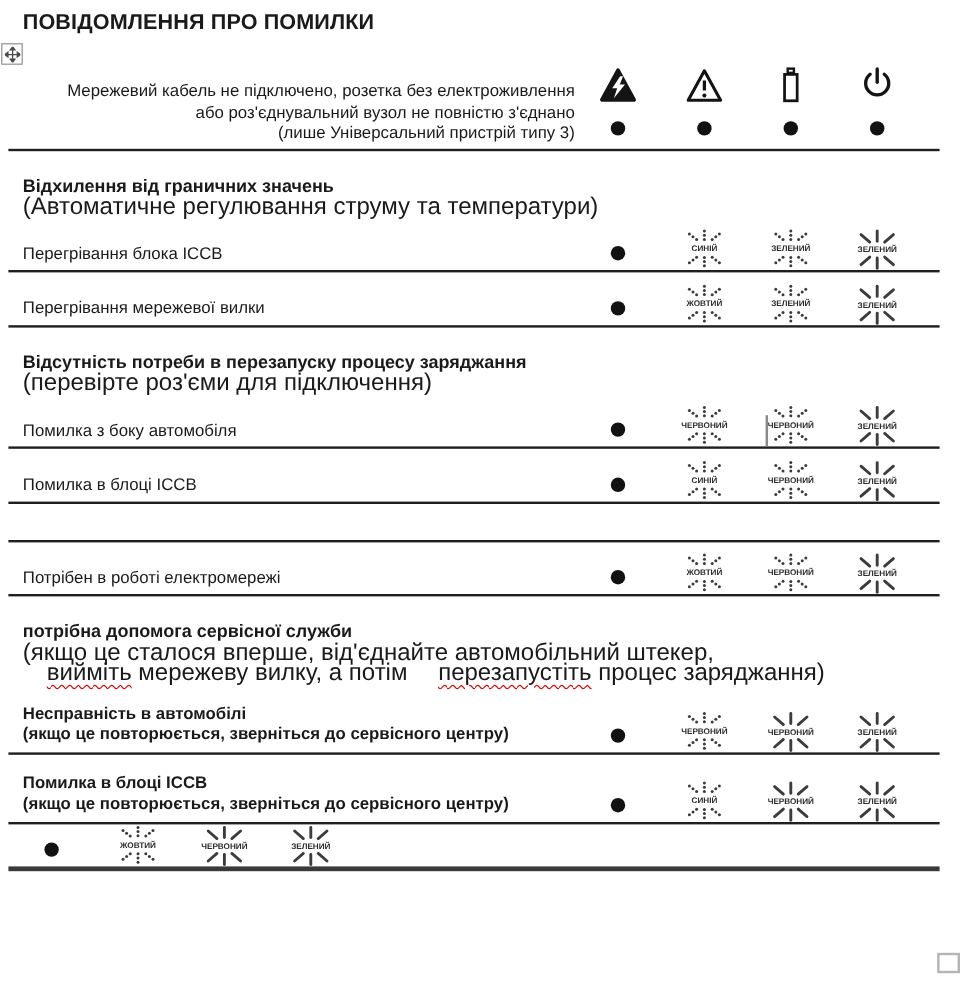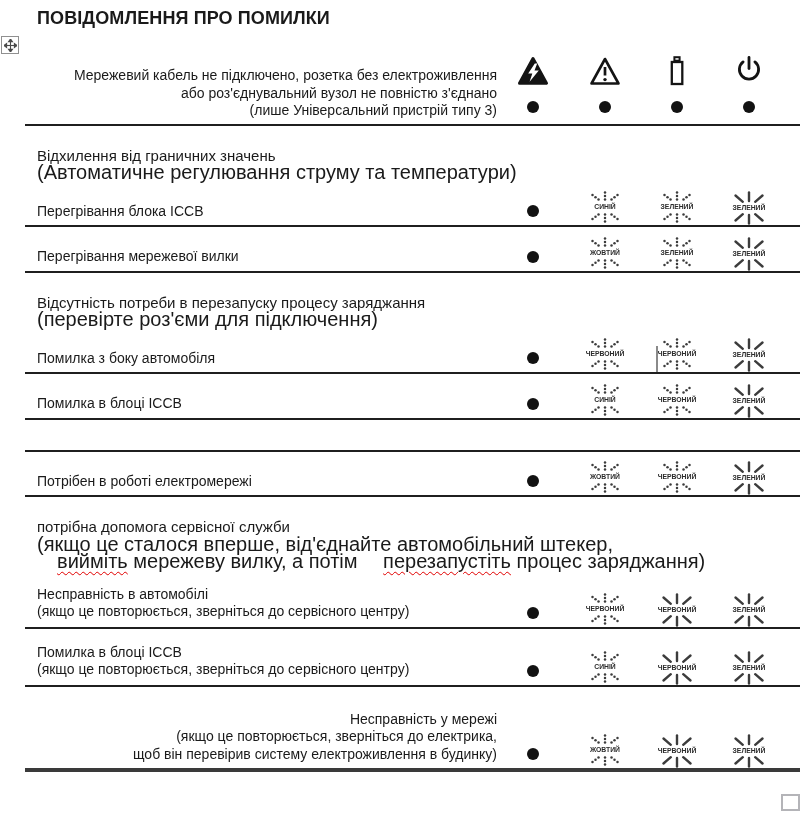--- a/index.html
+++ b/index.html
@@ -2,62 +2,62 @@
 <html style="--squiggle: #e10000;"><head>
 <meta charset="utf-8">
 <style>
   * { margin:0; padding:0; box-sizing:border-box; }
   html,body { background:#fff; }
   body {
     width:800px; height:827px; position:relative; overflow:hidden;
     font-family:"Liberation Sans", sans-serif;
     color:#1a1a1a;
   }
-  .doc { position:absolute; left:25px; top:0; width:776px; }
+  .doc { position:absolute; left:7px; top:0; width:776px; }
   .title {
     font-size:18px; font-weight:bold; letter-spacing:.1px;
     padding:7px 0 0 12px; line-height:22px;
   }
   
   .move-handle {
     position:absolute; left:1px; top:36px; width:18px; height:18px;
     border:1px solid #909090; background:#fff;
     display:flex; align-items:center; justify-content:center;
   }
   
   .resize-handle {
     position:absolute; left:781px; top:794px; width:19px; height:17px;
     border:2px solid #b4b4b8; background:#fff;
   }
   
   .row { display:flex; align-items:stretch; border-bottom:2px solid #1f1f1f; }
   .row.empty { height:32px; }
   .cell-text { width:472px; padding-left:12px; font-size:14px; line-height:17.5px; }
   .row.lines-1 .cell-text { padding-top:21px; padding-bottom:5px; }
-  .row.lines-2 .cell-text { padding-top:15px; padding-bottom:6px; }
+  .row.lines-2 .cell-text { padding-top:15px; padding-bottom:6px;font-weight:bold; }
   .row.lines-3 .cell-text { padding-top:24px; padding-bottom:5px;text-align:right; }
   .row.row-first .cell-text { padding-top:38px; padding-bottom:4px; }
   .cell-ind {
     width:72px; position:relative;
     display:flex; flex-direction:column; justify-content:flex-end; align-items:center;
   }
   .dot {
     width:12px; height:12px; border-radius:50%; background:#121212;
     margin-bottom:8px;
   }
   .row-first .col-icon { margin-bottom:14px; }
   .row-first .dot { margin-bottom:11px; }
   .led { margin-bottom:1px; }
   .led-fast { margin-bottom:0; }
   .cursor-artifact {
     position:absolute; left:15px; bottom:0; width:2px; height:26px; background:#8a8a8a;
   }
   
   .sec-heading {
-    font-size:15px; font-weight:normal; line-height:17.5px;
+    font-size:15px; font-weight:bold; line-height:17.5px;
     padding-left:12px; margin-top:21px;
   }
   .sec-note { font-size:20px; line-height:17.5px; padding-left:12px; }
   .misspelled {
     text-decoration-line:underline;
     text-decoration-style:wavy;
     text-decoration-color:var(--squiggle,#e10000);
     text-decoration-thickness:1px;
     text-underline-offset:3px;
     margin-left:20px;
@@ -572,25 +572,20 @@
     <line x1="9.5" y1="4.5" x2="16.8" y2="10.8"></line>
     <line x1="36.5" y1="4.5" x2="29.2" y2="10.8"></line>
     <line x1="9.5" y1="29.5" x2="16.8" y2="23.2"></line>
     <line x1="36.5" y1="29.5" x2="29.2" y2="23.2"></line>
   </g>
               <text x="23" y="19.3" text-anchor="middle" font-size="6.8" font-weight="600" fill="#2b2b2b">ЗЕЛЕНИЙ</text>
             </svg>
           </div>
         </div>
         <div class="row lines-3">
-          <div class="cell-text">
-            <div class="line">Несправність у мережі</div>
-            <div class="line">(якщо це повторюється, зверніться до електрика,</div>
-            <div class="line">щоб він перевірив систему електроживлення в будинку)</div>
-          </div>
           <div class="cell-ind">
             <span class="dot"></span>
           </div>
           <div class="cell-ind">
             <svg class="led led-slow" width="46" height="34" viewBox="0 0 46 34">
               <circle cx="23" cy="2.5" r="1.25" fill="#3c3c3c"></circle>
               <circle cx="23" cy="6" r="1.25" fill="#3c3c3c"></circle>
               <circle cx="23" cy="9.5" r="1.25" fill="#3c3c3c"></circle>
               <circle cx="23" cy="31.5" r="1.25" fill="#3c3c3c"></circle>
               <circle cx="23" cy="28" r="1.25" fill="#3c3c3c"></circle>

